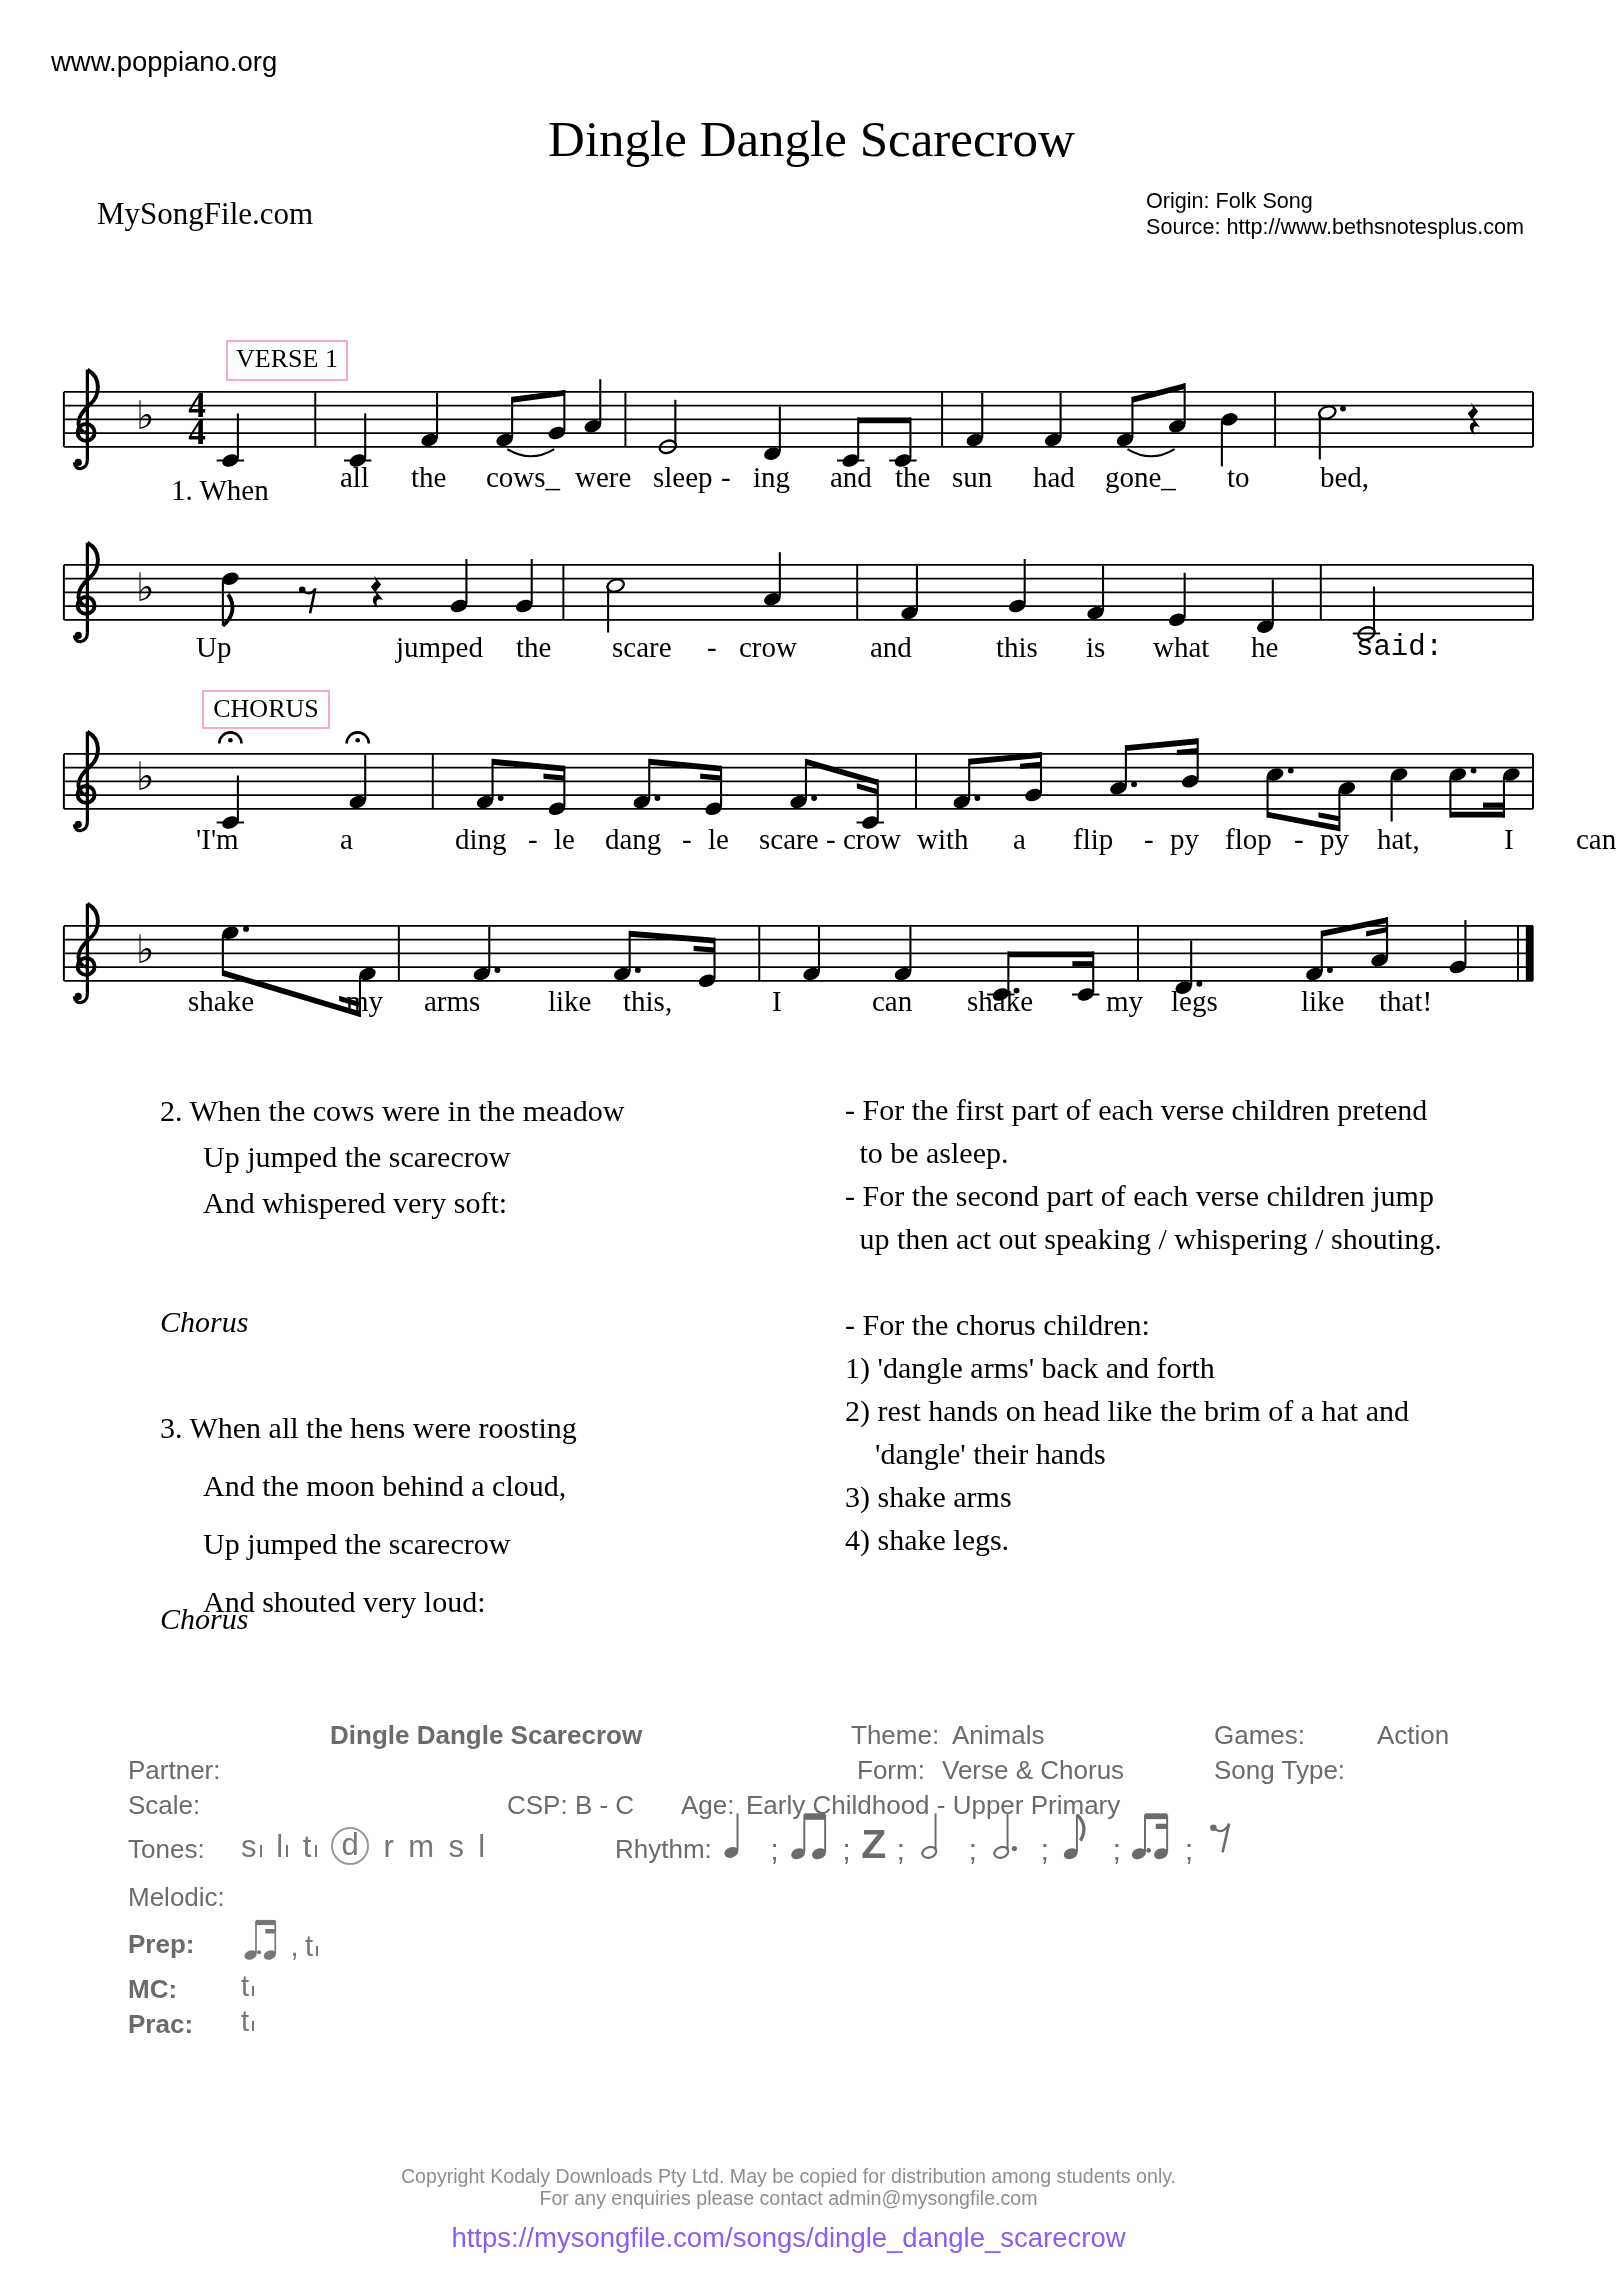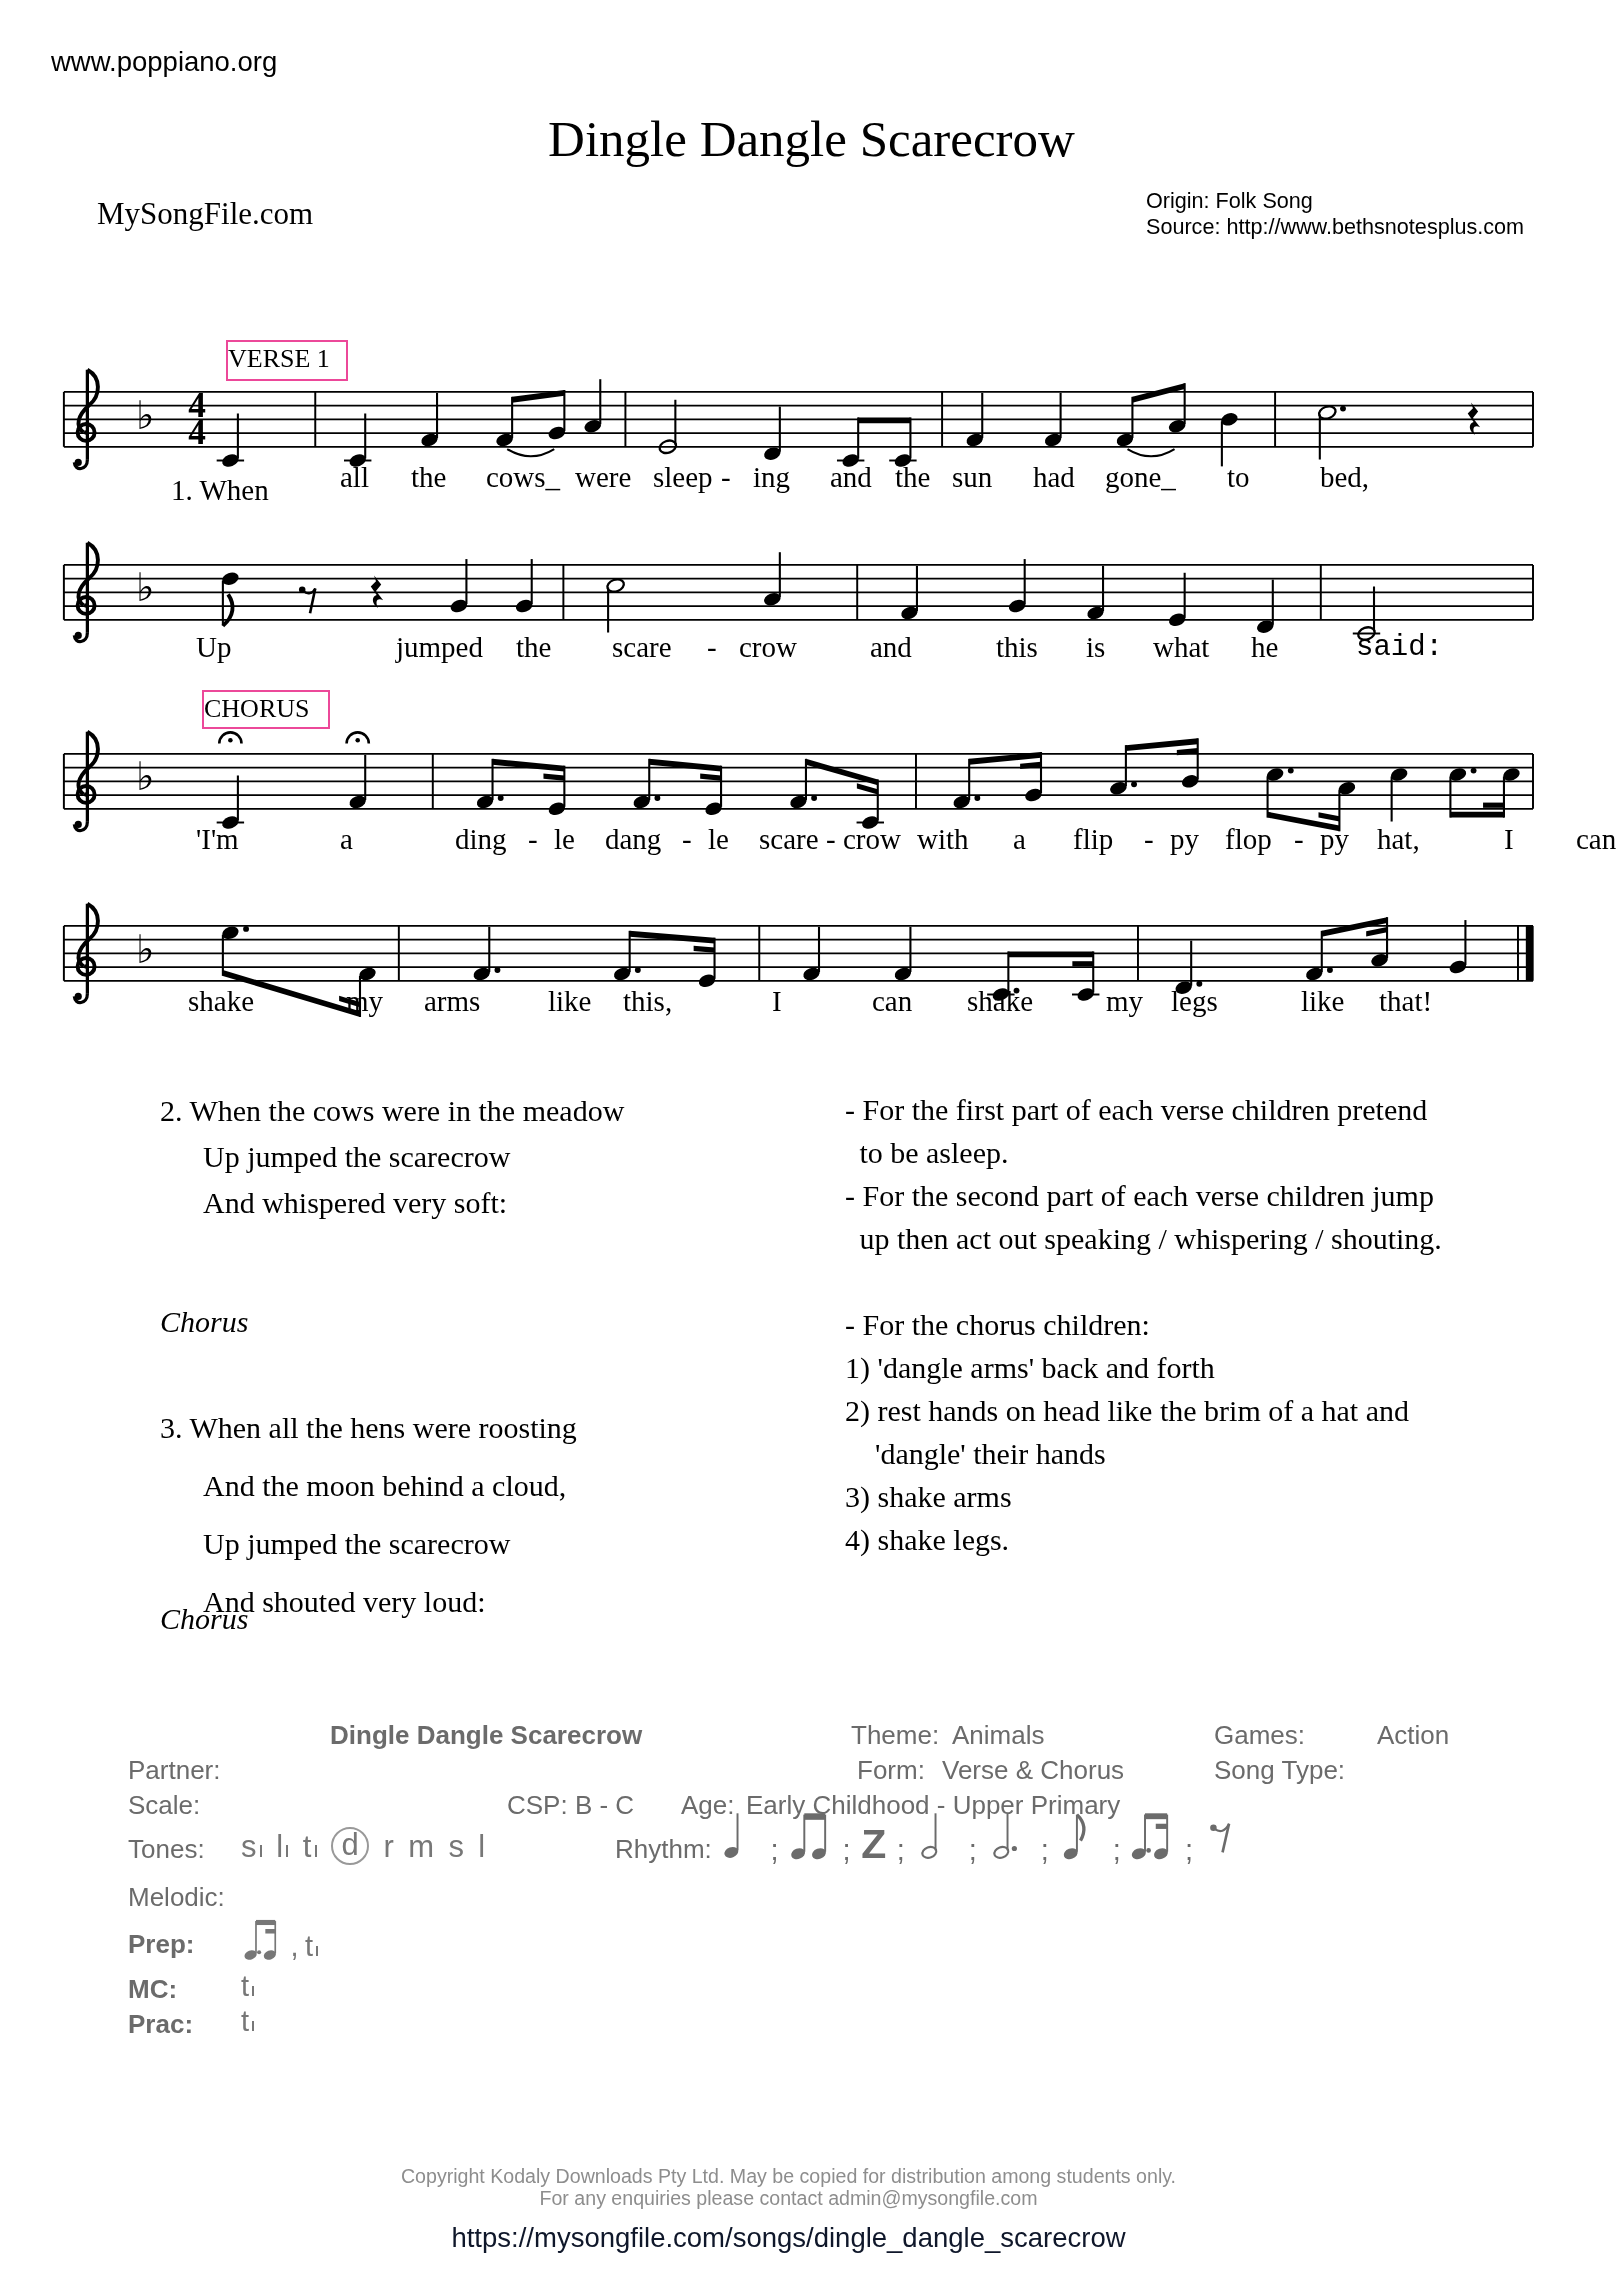--- a/index.html
+++ b/index.html
@@ -9,21 +9,21 @@
   .sans{font-family:"Liberation Sans",sans-serif;}
   .serif{font-family:"Liberation Serif",serif;}
 
   
   .site{left:51px;top:46px;font-size:27.5px;}
   .title{left:0;top:110px;width:1623px;text-align:center;font-size:51px;}
   .brand{left:97px;top:196px;font-size:31px;}
   .origin-block{left:1146px;top:188px;font-size:21.6px;line-height:25.5px;}
 
   
-  .score-box{border:2px solid #ec4899;font-size:26px;line-height:33px;}
+  .score-box{border:2px solid #f9a8d4;text-align:center;font-size:26px;line-height:33px;}
   .lyr{position:absolute;font-size:29px;white-space:nowrap;}
   svg.sys{position:absolute;left:0;pointer-events:none;}
 
   
   .verse-block{font-size:30px;line-height:46px;white-space:nowrap;}
   .verse-block .cont{padding-left:43px;}
   .v3{line-height:58px;}
   .chorus-marker{font-style:italic;font-size:30px;}
   .actions{font-size:30px;line-height:43px;white-space:nowrap;}
   .actions .head{font-weight:bold;text-decoration:underline;text-decoration-thickness:2px;}
@@ -40,21 +40,21 @@
                 text-align:center;}
   .rhythm-row{display:flex;gap:10.5px;align-items:flex-end;height:60px;color:#6b6b6b;
               font-family:"Liberation Sans",sans-serif;}
   .rhythm-row .sep{font-size:29px;line-height:26px;}
   .rhythm-row .zsym{font-size:41px;font-weight:bold;line-height:38px;}
   .glyphline{display:flex;gap:6.5px;align-items:flex-end;color:#777;}
 
   
   .foot1{left:0;top:2165px;width:1577px;text-align:center;font-size:19.6px;color:#8d8d8d;}
   .foot2{left:0;top:2187px;width:1577px;text-align:center;font-size:19.6px;color:#8d8d8d;}
-  .foot-url{left:0;top:2222px;width:1577px;text-align:center;font-size:27.5px;color:#0f172a;}
+  .foot-url{left:0;top:2222px;width:1577px;text-align:center;font-size:27.5px;color:#8b5cf6;}
 </style>
 </head>
 <body>
 
 <div class="page">
 
   <div class="abs sans site">www.poppiano.org</div>
   <div class="abs serif title">Dingle Dangle Scarecrow</div>
   <div class="abs serif brand">MySongFile.com</div>
   <div class="abs sans origin-block">

